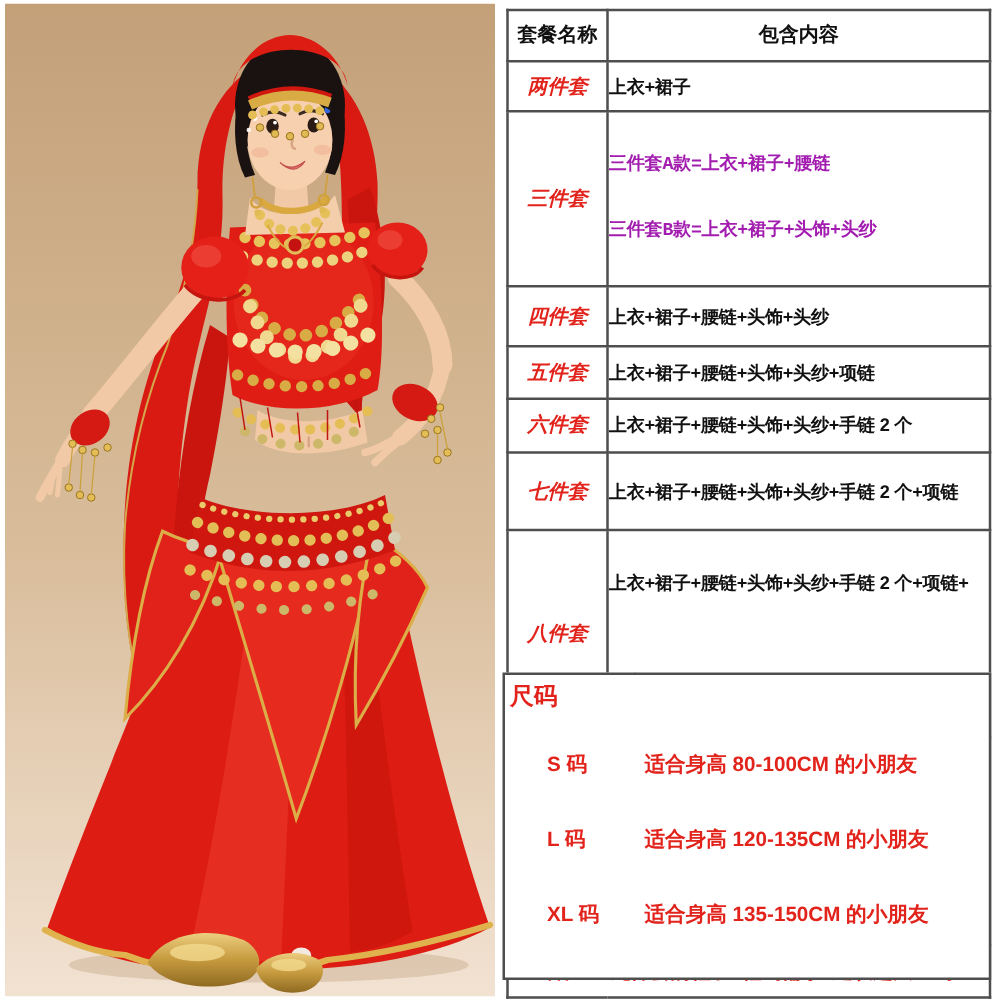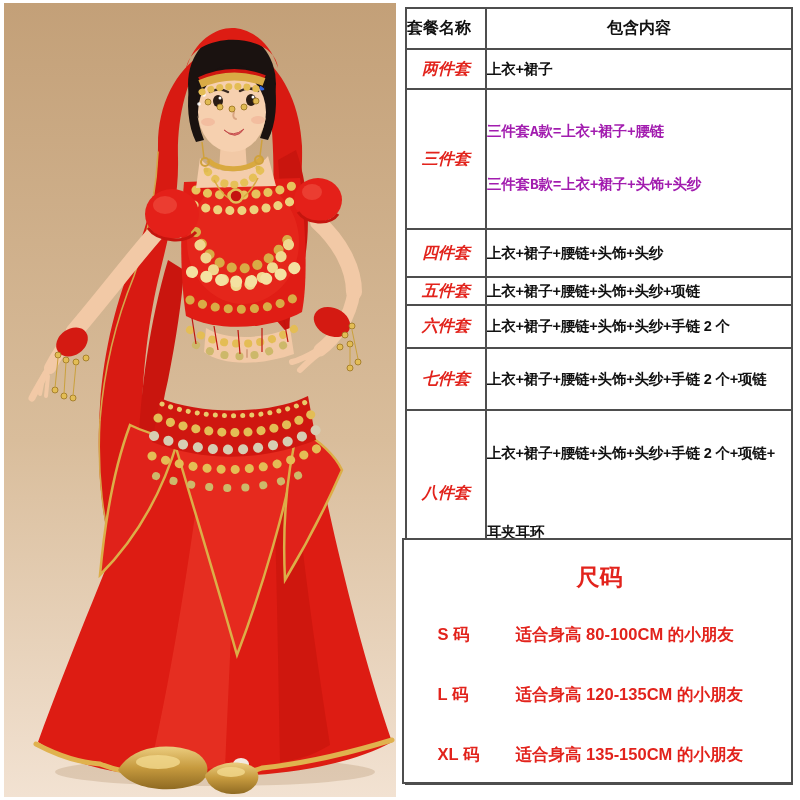--- a/index.html
+++ b/index.html
@@ -18,39 +18,39 @@
     border-collapse:collapse;table-layout:fixed;
     font-weight:700;color:#111;
   }
   table.pkg td,table.pkg th{
     border:2px solid #4e4e4e;
     padding:0;vertical-align:middle;
     overflow:hidden;
   }
   col.name-col{width:80px;}
   .h-head{height:41px}.h-r1{height:40px}.h-r2{height:49px}.h-r3{height:48px}
-  .h-r4{height:28px}.h-r5{height:43px}.h-r6{height:62px}.h-r7{height:86px}
+  .h-r4{height:42px}.h-r5{height:43px}.h-r6{height:62px}.h-r7{height:86px}
   .h-r8{height:82px}.h-note{height:42px}
-  th.head-name{font-size:16px;text-align:left;padding-left:3px;color:#111;}
+  th.head-name{font-size:16px;text-align:center;padding-left:3px;color:#111;}
   th.head-content{font-size:16px;text-align:center;color:#111;margin-top:23px;}
   td.pkg-name{color:#e2231c;font-size:16px;text-align:center;font-style:italic;}
   td.pkg-content{font-size:14.5px;text-align:left;padding-left:5px;white-space:pre;letter-spacing:-0.2px;}
   td.pkg-content div{line-height:21px;white-space:pre;}
   td.pkg-content.wide div + div{margin-top:26px;}
   td.pkg-content.blue{color:#a21caf;font-family:Liberation Mono, monospace;}
   td.note-cell{
     color:#e2231c;font-size:16px;text-align:center;white-space:pre;
   }
 
   
   .size-box{
     position:absolute;left:402px;top:538px;width:387px;height:242px;
     border:2px solid #4e4e4e;color:#e2231c;font-weight:700;background:#fff;
   }
-  .size-title{font-size:23px;padding:22px 0 0 4px;text-align:center;}
+  .size-title{font-size:19px;padding:4px 0 0 4px;}
   .size-rows{
     display:flex;flex-direction:column;justify-content:space-between;
     height:196px;padding:12px 2px 12px 6px;box-sizing:border-box;
   }
   .size-row{font-size:16.5px;white-space:pre;}
   .size-label{display:inline-block;min-width:70px;margin-right:8px;}
 
   
   .dots{fill:none;stroke-linecap:round;}
 </style>

